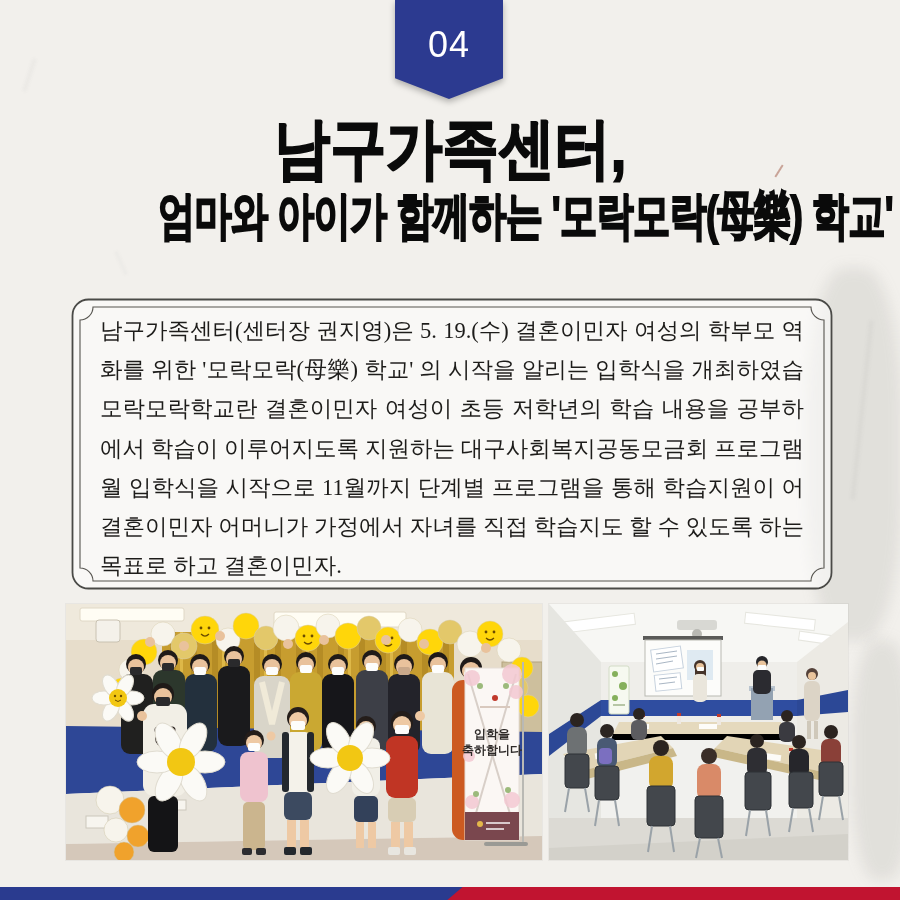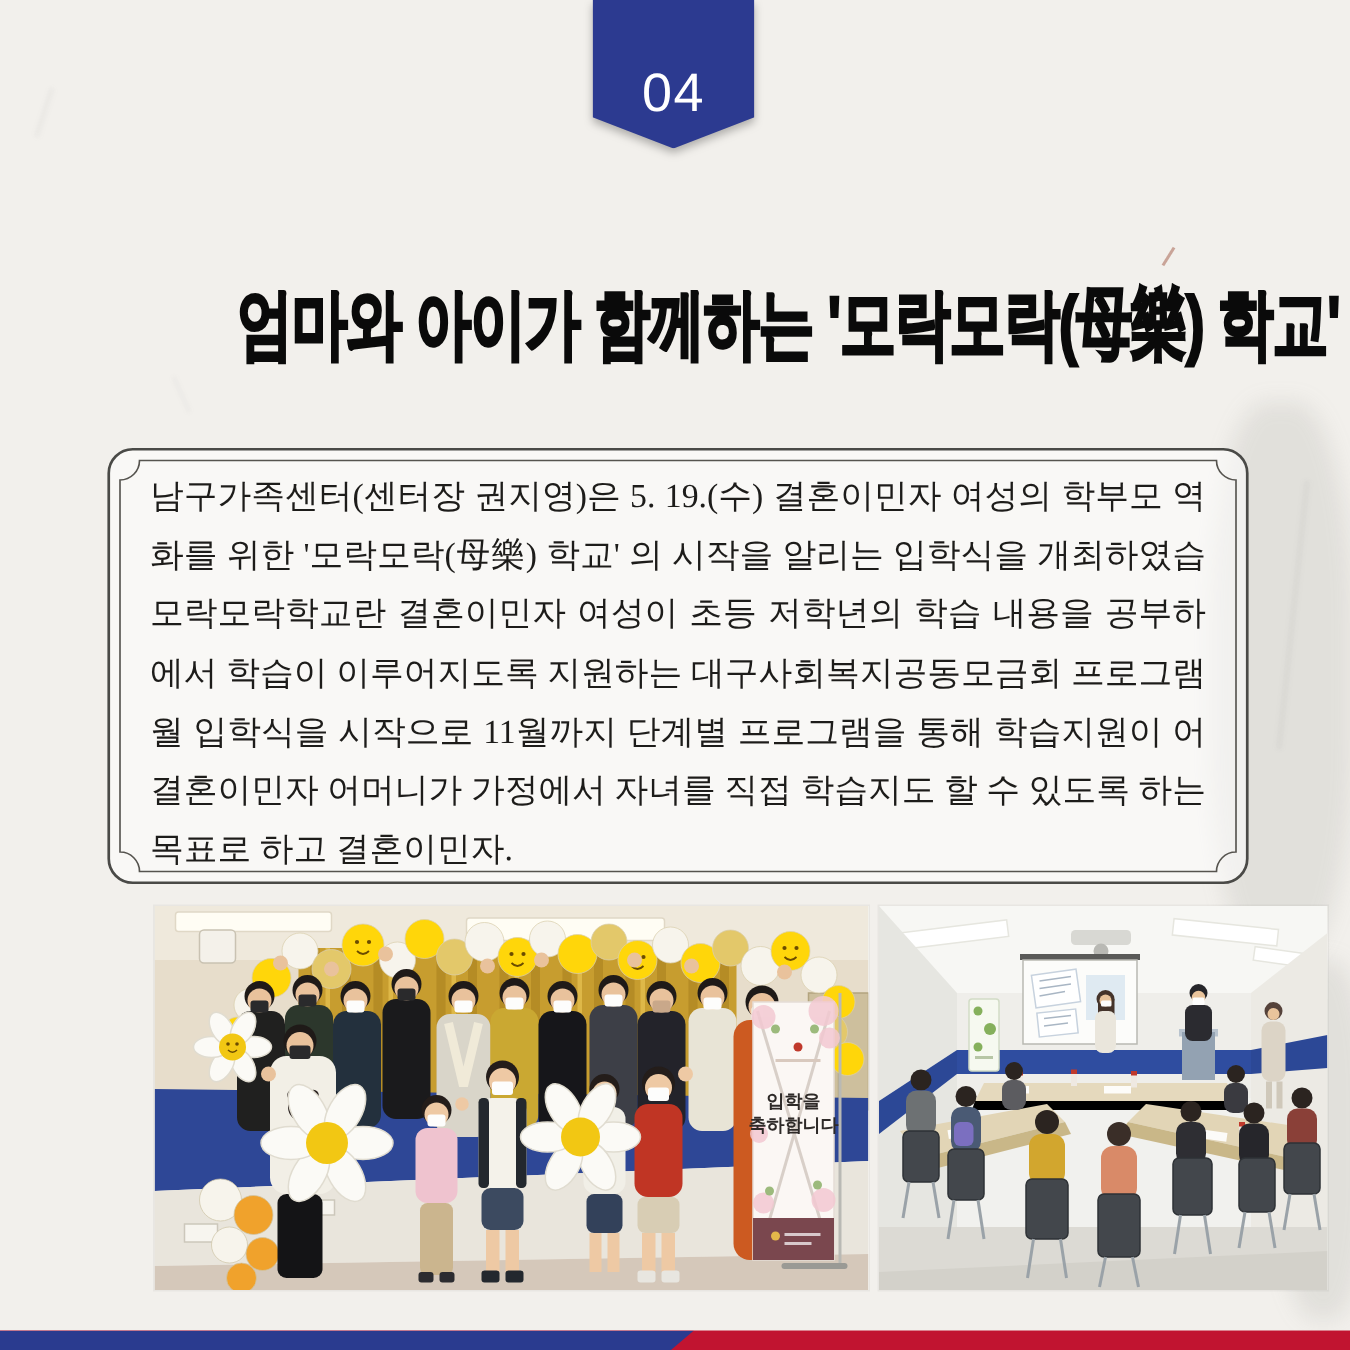--- a/index.html
+++ b/index.html
@@ -12,21 +12,21 @@
   .tex{position:absolute;pointer-events:none;}
   .streak{background:rgba(120,118,112,.07);filter:blur(1.5px);}
   .blob{background:rgba(130,128,122,.14);filter:blur(7px);border-radius:40%;}
   .scratch{background:rgba(150,70,48,.45);filter:blur(.4px);}
 
   
   .ribbon-wrap{position:absolute;left:395px;top:0;filter:drop-shadow(0 3px 3px rgba(0,0,0,.28));}
   .ribbon{
     width:108px;height:99px;background:#2c3a90;
     clip-path:polygon(0 0,100% 0,100% 79%,50% 100%,0 79%);
-    display:flex;justify-content:center;align-items:center;
+    display:flex;justify-content:center;align-items:flex-start;
   }
   .ribbon-num{color:#ffffff;font-size:36px;font-weight:400;margin-top:24px;letter-spacing:1px;}
 
   
   .title{position:absolute;left:0;width:900px;text-align:center;color:#0a0a0a;font-weight:900;}
   .title .sq{display:inline-block;white-space:nowrap;-webkit-text-stroke:2px #0a0a0a;}
   .t1{top:104px;font-size:66px;}
   .t1 .sq{transform:scaleX(.85);}
   .t2{top:182px;font-size:51px;}
   .t2 .sq{transform:scaleX(.73);letter-spacing:-1px;}
@@ -35,21 +35,21 @@
   .infobox{position:absolute;left:71px;top:298px;width:762px;height:292px;}
   .infobox svg.frame{position:absolute;left:0;top:0;}
   .body-text{
     position:absolute;left:29px;top:13px;width:704px;
     font-family:"Liberation Serif",serif;font-size:22.5px;color:#1d1c1a;
   }
   .body-text .ln{height:39.2px;line-height:39.2px;white-space:nowrap;}
   .body-text .ln.j{text-align:justify;text-align-last:justify;white-space:normal;overflow:hidden;}
 
   
-  .photo{position:absolute;overflow:hidden;box-shadow:0 0 0 1px rgba(0,0,0,.04);margin-left:37px;}
+  .photo{position:absolute;overflow:hidden;box-shadow:0 0 0 1px rgba(0,0,0,.04);}
   .photo-left{left:66px;top:604px;width:476px;height:256px;}
   .photo-right{left:549px;top:604px;width:299px;height:256px;}
 
   
   .footer-red{position:absolute;left:0;top:887px;width:900px;height:13px;background:#c11430;}
   .footer-blue{position:absolute;left:0;top:887px;width:900px;height:13px;background:#2a3b8f;
     clip-path:polygon(0 0,51.4% 0,49.7% 100%,0 100%);}
 </style>
 </head>
 <body>
@@ -62,20 +62,23 @@
   <div class="tex blob" style="left:806px;top:268px;width:96px;height:372px;"></div>
   <div class="tex blob" style="left:852px;top:640px;width:60px;height:240px;"></div>
   <div class="tex streak" style="left:860px;top:320px;width:4px;height:180px;transform:rotate(6deg);"></div>
 
   <div class="ribbon-wrap">
     <div class="ribbon">
       <div class="ribbon-num">04</div>
     </div>
   </div>
 
+  <div class="title t1">
+    <span class="sq">남구가족센터,</span>
+  </div>
   <div class="title t2">
     <span class="sq">엄마와 아이가 함께하는 '모락모락(母樂) 학교' 입학식</span>
   </div>
 
   <div class="infobox">
     <svg class="frame" width="762" height="292" viewBox="0 0 762 292">
       <path d="M 17.5 1.5 H 744.5 A 16 16 0 0 1 760.5 17.5 V 274.5 A 16 16 0 0 1 744.5 290.5 H 17.5 A 16 16 0 0 1 1.5 274.5 V 17.5 A 16 16 0 0 1 17.5 1.5 Z" fill="rgba(255,255,255,0.55)" stroke="#4a4a47" stroke-width="1.8"></path>
       <path d="M 22 9 H 740 A 13 13 0 0 0 753 22 V 270 A 13 13 0 0 0 740 283 H 22 A 13 13 0 0 0 9 270 V 22 A 13 13 0 0 0 22 9 Z" fill="none" stroke="#56544f" stroke-width="1.1"></path>
     </svg>
     <div class="body-text">

